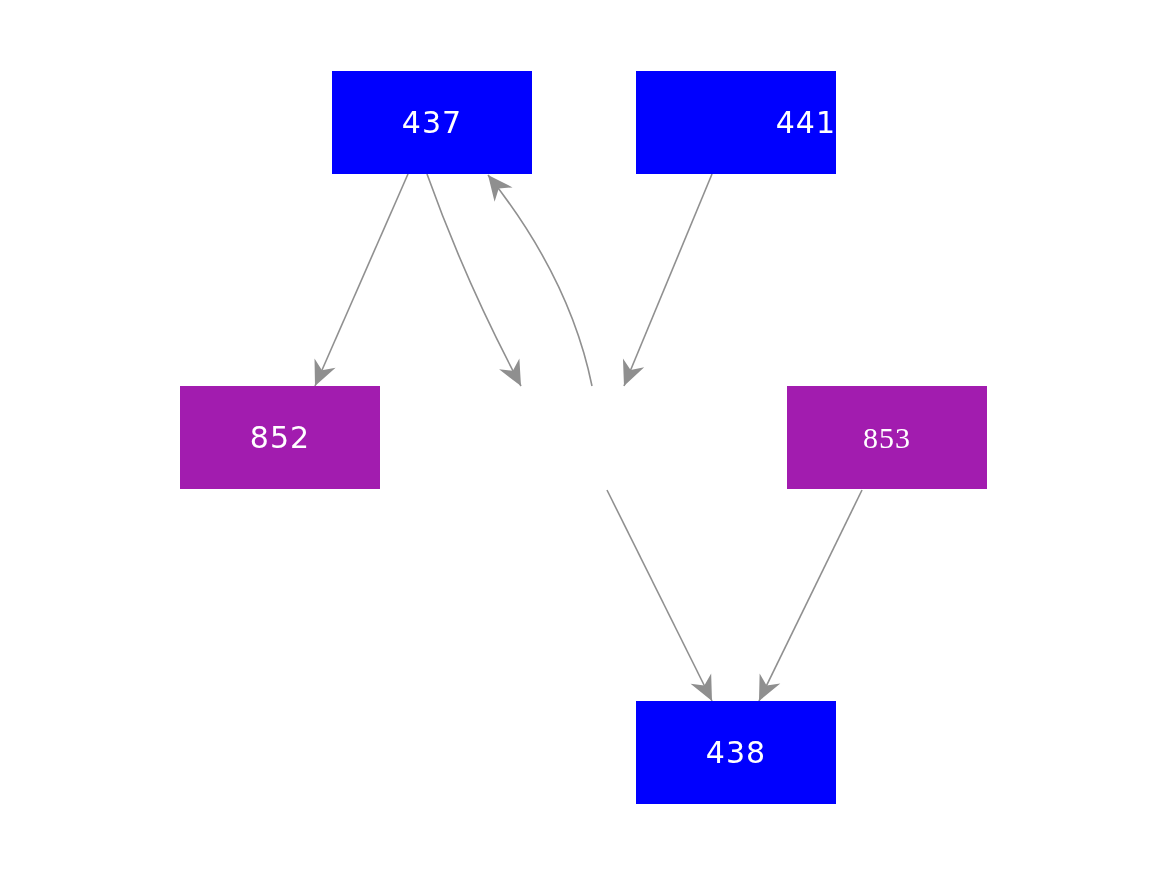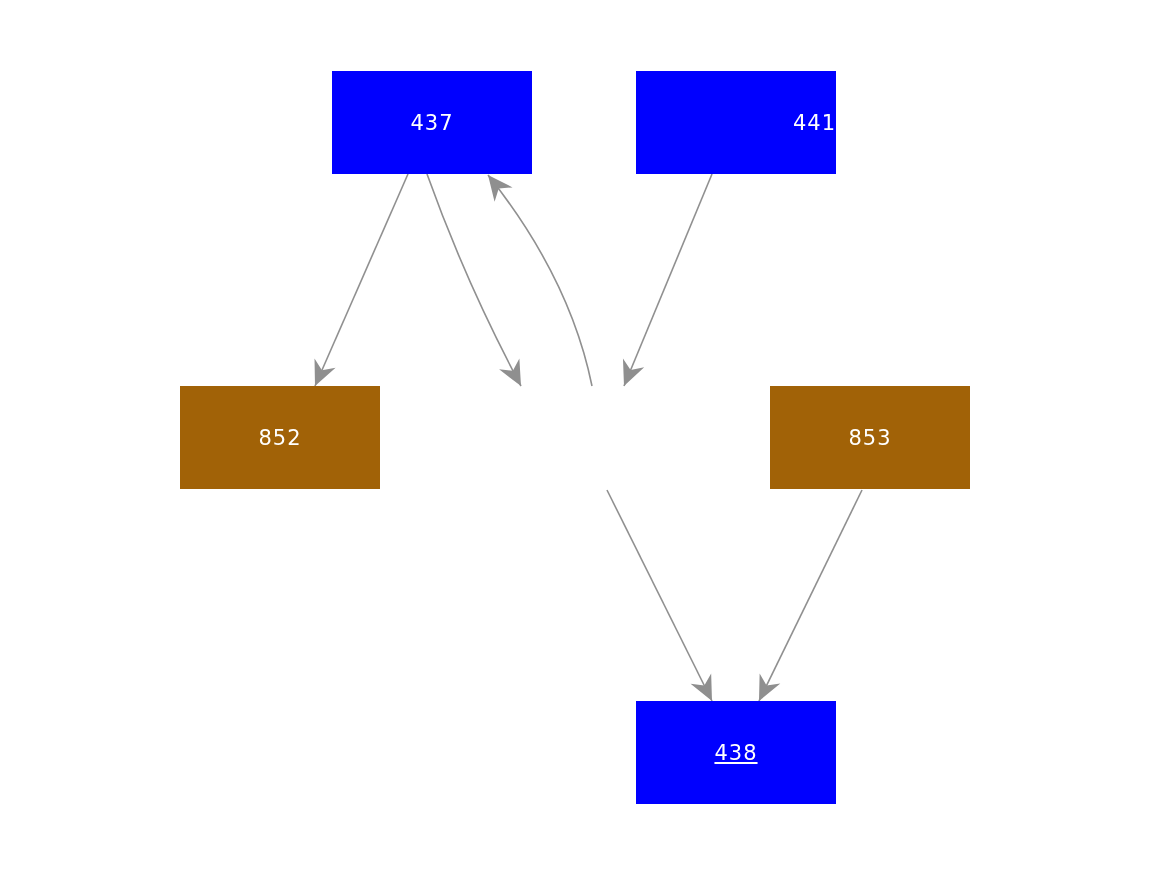--- a/index.html
+++ b/index.html
@@ -27,33 +27,33 @@
     stroke-width: 1.6;
   }
 
   .node {
     position: absolute;
     width: 200px;
     height: 103px;
     display: flex;
     align-items: center;
     justify-content: center;
-    font-size: 21px;
+    font-size: 30px;
     color: #ffffff;
     letter-spacing: 1px;
   }
   .node-blue { background: #0000ff; }
-  .node-red  { background: #a16207; }
+  .node-red  { background: #a21caf; }
 
   .node-437 { left: 332px; top:  71px; }
   .node-441 { left: 636px; top:  71px; justify-content: flex-end; }
   .node-852 { left: 180px; top: 386px; }
   .node-854 { left: 483px; top: 386px; }
-  .node-853 { left: 770px; top: 386px; }
-  .node-438 { left: 636px; top: 701px; text-decoration: underline; }
+  .node-853 { left: 787px; top: 386px; font-family: Liberation Serif, serif; }
+  .node-438 { left: 636px; top: 701px; }
 </style>
 </head>
 <body>
 
 <div class="canvas">
 
   <svg class="edges-layer" width="1167" height="875" viewBox="0 0 1167 875" xmlns="http://www.w3.org/2000/svg">
     <defs>
       <marker id="arrow" viewBox="0 0 10 10" refX="10" refY="5" markerWidth="47" markerHeight="25" markerUnits="userSpaceOnUse" orient="auto">
         <path d="M0,0.4 L10,5 L0,9.6 L3.1,5 Z" fill="#8f8f8f"></path>

